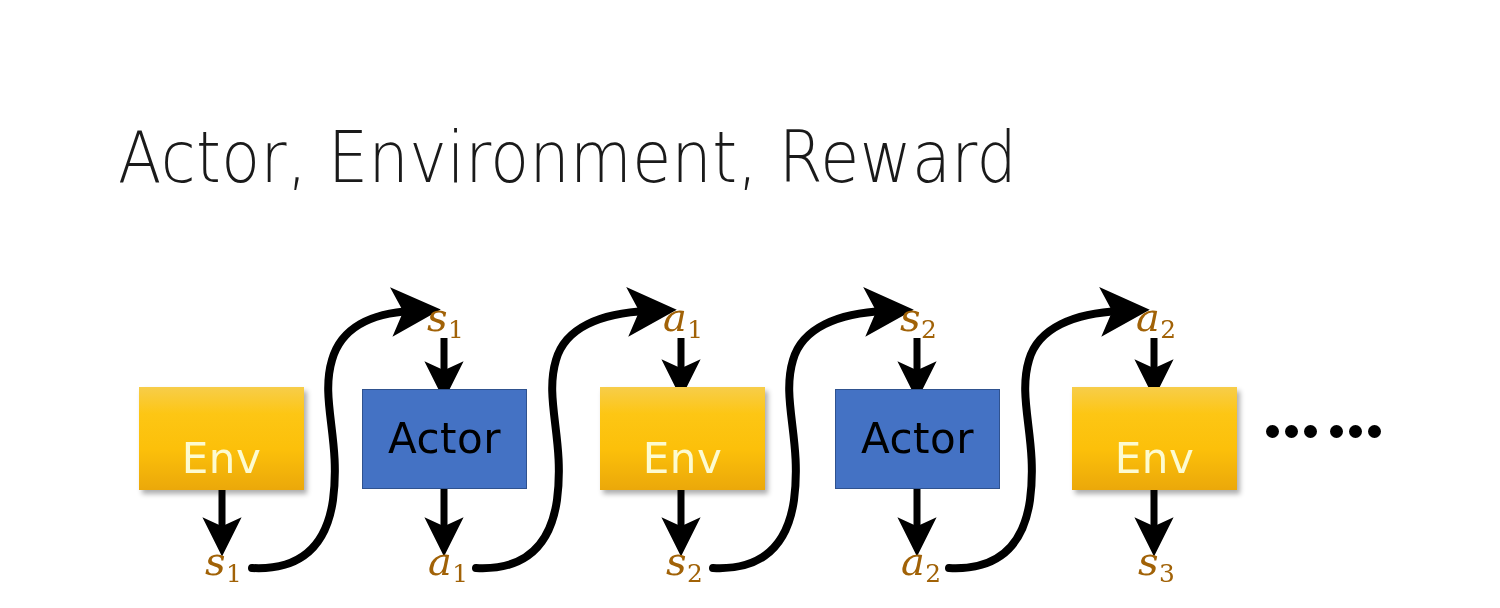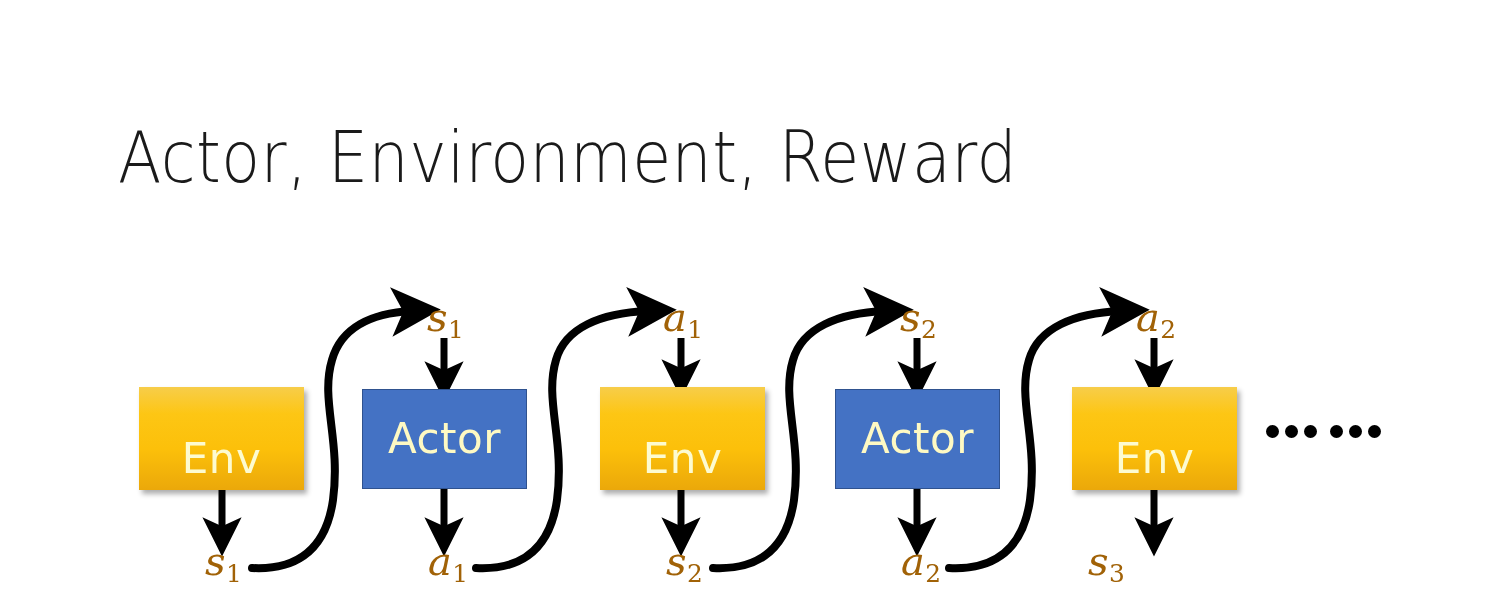--- a/index.html
+++ b/index.html
@@ -79,21 +79,21 @@
   }
   .node-env .node-label {
     color: #fdfbd0;
     margin-top: 40px;
   }
   .node-actor {
     background: #4472c4;
     border: 1.5px solid #2f528f;
   }
   .node-actor .node-label {
-    color: #fef9c3;
+    color: #000000;
   }
 
   
   .var-label {
     position: absolute;
     font-family: "DejaVu Serif", serif;
     font-style: italic;
     font-size: 40px;
     line-height: 1;
     color: #a16207;
@@ -235,21 +235,21 @@
     </div>
     <div class="var-label" style="left:428px; top:541px;">
       <span>a</span><sub>1</sub>
     </div>
     <div class="var-label" style="left:666px; top:541px;">
       <span>s</span><sub>2</sub>
     </div>
     <div class="var-label" style="left:901px; top:541px;">
       <span>a</span><sub>2</sub>
     </div>
-    <div class="var-label" style="left:1088px; top:541px;">
+    <div class="var-label" style="left:1138px; top:541px;">
       <span>s</span><sub>3</sub>
     </div>
 
     <div id="ellipsis">
       <span class="dot"></span>
       <span class="dot"></span>
       <span class="dot gap-after"></span>
       <span class="dot"></span>
       <span class="dot"></span>
       <span class="dot"></span>

